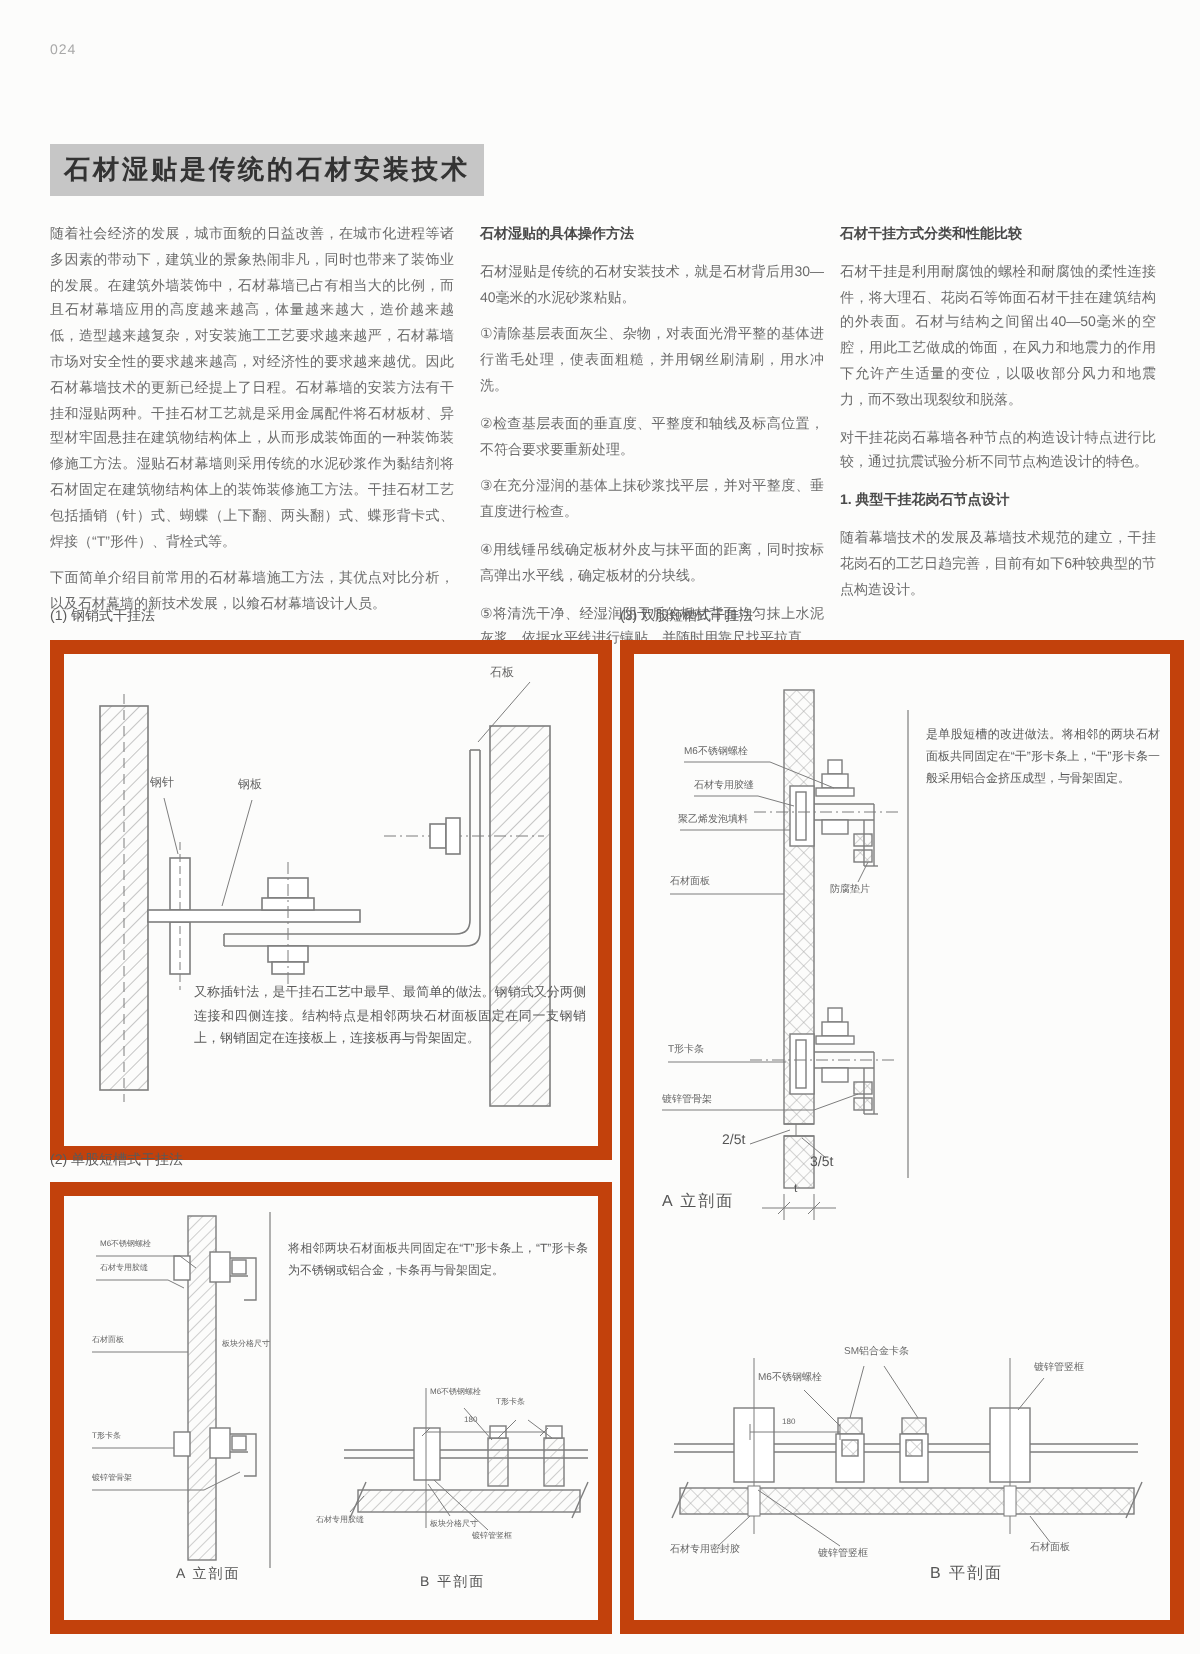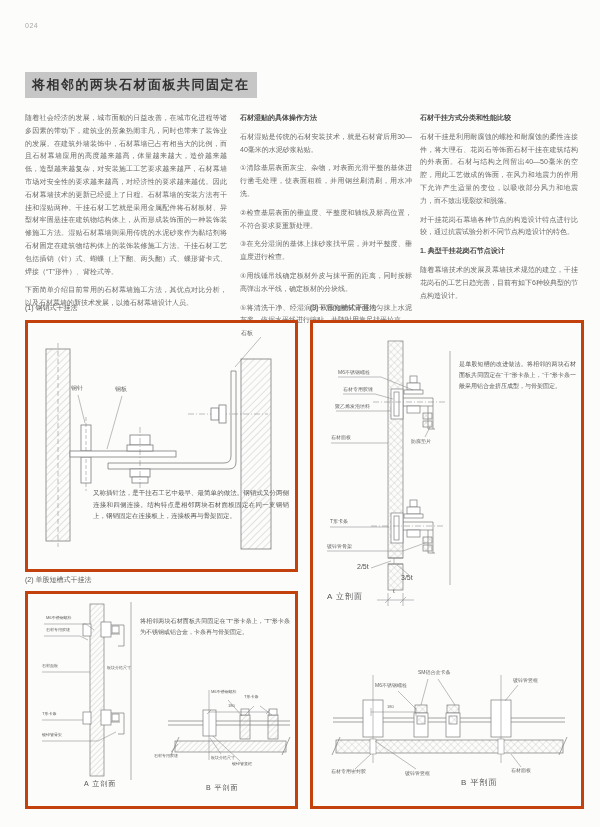--- a/index.html
+++ b/index.html
@@ -6,36 +6,36 @@
   .page{position:relative;width:600px;height:827px;background:#fcfcfb;overflow:hidden;
         font-family:"Liberation Sans","DejaVu Sans",sans-serif;color:#666;}
   .pageno{position:absolute;left:25px;top:22px;font-size:7px;color:#a8a8a8;letter-spacing:.5px;}
   .title{position:absolute;left:25px;top:72px;background:#c6c6c6;color:#333;
          font-size:13px;font-weight:bold;letter-spacing:1.5px;padding:4px 7px;}
   .body-col{position:absolute;font-size:7px;line-height:12.8px;color:#6b6b6b;text-align:justify;}
   .body-col p{margin:0 0 6px 0;}
   .col-head{font-weight:bold;color:#4a4a4a;margin:0 0 6px 0;}
   .sub-head{font-weight:bold;color:#4a4a4a;margin:2px 0 6px 0;}
   .cap{position:absolute;font-size:7px;color:#5a5a5a;}
-  .fig-box{position:absolute;border:3px solid #c2410c;}
+  .fig-box{position:absolute;border:7px solid #c2410c;}
   .fig-box svg{position:absolute;left:0;top:0;}
   .lbl{position:absolute;font-size:5px;color:#666;white-space:nowrap;line-height:1;}
   .lbl-md{font-size:6px;}
   .lbl-xs{font-size:4px;}
   .dim{position:absolute;font-size:7px;color:#555;white-space:nowrap;line-height:1;}
   .sec{position:absolute;font-size:8px;color:#555;letter-spacing:1px;white-space:nowrap;line-height:1;}
   .fig-note{position:absolute;font-size:6.5px;line-height:11.5px;color:#5a5a5a;text-align:justify;}
 </style>
 </head>
 <body>
 
 <div class="page">
 
   <div class="pageno">024</div>
-  <div class="title">将相邻的两块石材面板共同固定在</div>
+  <div class="title">石材湿贴是传统的石材安装技术</div>
 
   <div class="body-col" style="left:25px;top:112px;width:202px;">
     <p>随着社会经济的发展，城市面貌的日益改善，在城市化进程等诸多因素的带动下，建筑业的景象热闹非凡，同时也带来了装饰业的发展。在建筑外墙装饰中，石材幕墙已占有相当大的比例，而且石材幕墙应用的高度越来越高，体量越来越大，造价越来越低，造型越来越复杂，对安装施工工艺要求越来越严，石材幕墙市场对安全性的要求越来越高，对经济性的要求越来越优。因此石材幕墙技术的更新已经提上了日程。石材幕墙的安装方法有干挂和湿贴两种。干挂石材工艺就是采用金属配件将石材板材、异型材牢固悬挂在建筑物结构体上，从而形成装饰面的一种装饰装修施工方法。湿贴石材幕墙则采用传统的水泥砂浆作为黏结剂将石材固定在建筑物结构体上的装饰装修施工方法。干挂石材工艺包括插销（针）式、蝴蝶（上下翻、两头翻）式、蝶形背卡式、焊接（“T”形件）、背栓式等。</p>
     <p>下面简单介绍目前常用的石材幕墙施工方法，其优点对比分析，以及石材幕墙的新技术发展，以飨石材幕墙设计人员。</p>
   </div>
 
   <div class="body-col" style="left:240px;top:112px;width:172px;">
     <p class="col-head">石材湿贴的具体操作方法</p>
     <p>石材湿贴是传统的石材安装技术，就是石材背后用30—40毫米的水泥砂浆粘贴。</p>
     <p>①清除基层表面灰尘、杂物，对表面光滑平整的基体进行凿毛处理，使表面粗糙，并用钢丝刷清刷，用水冲洗。</p>

